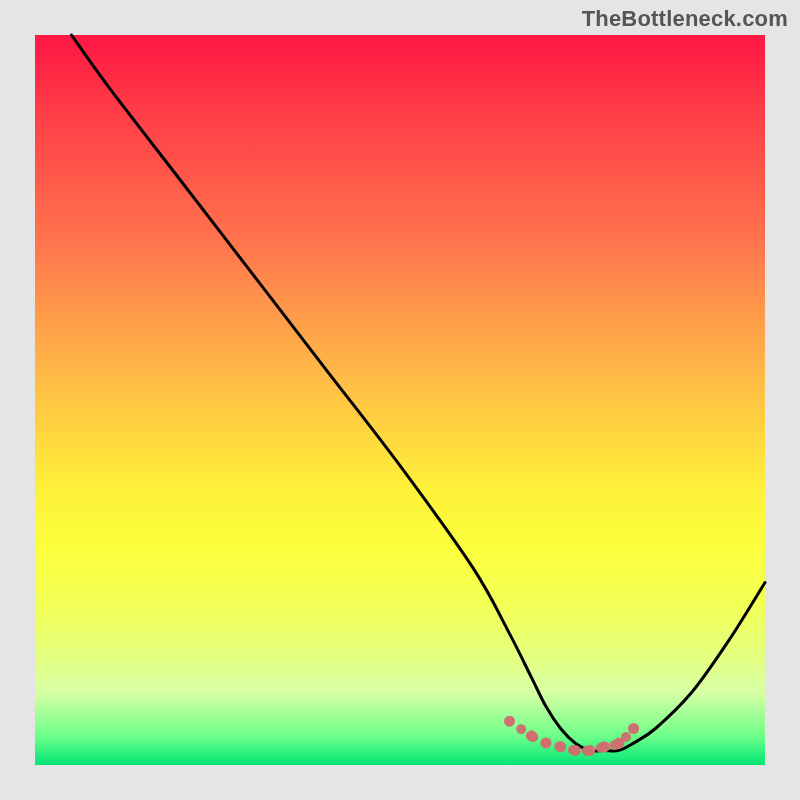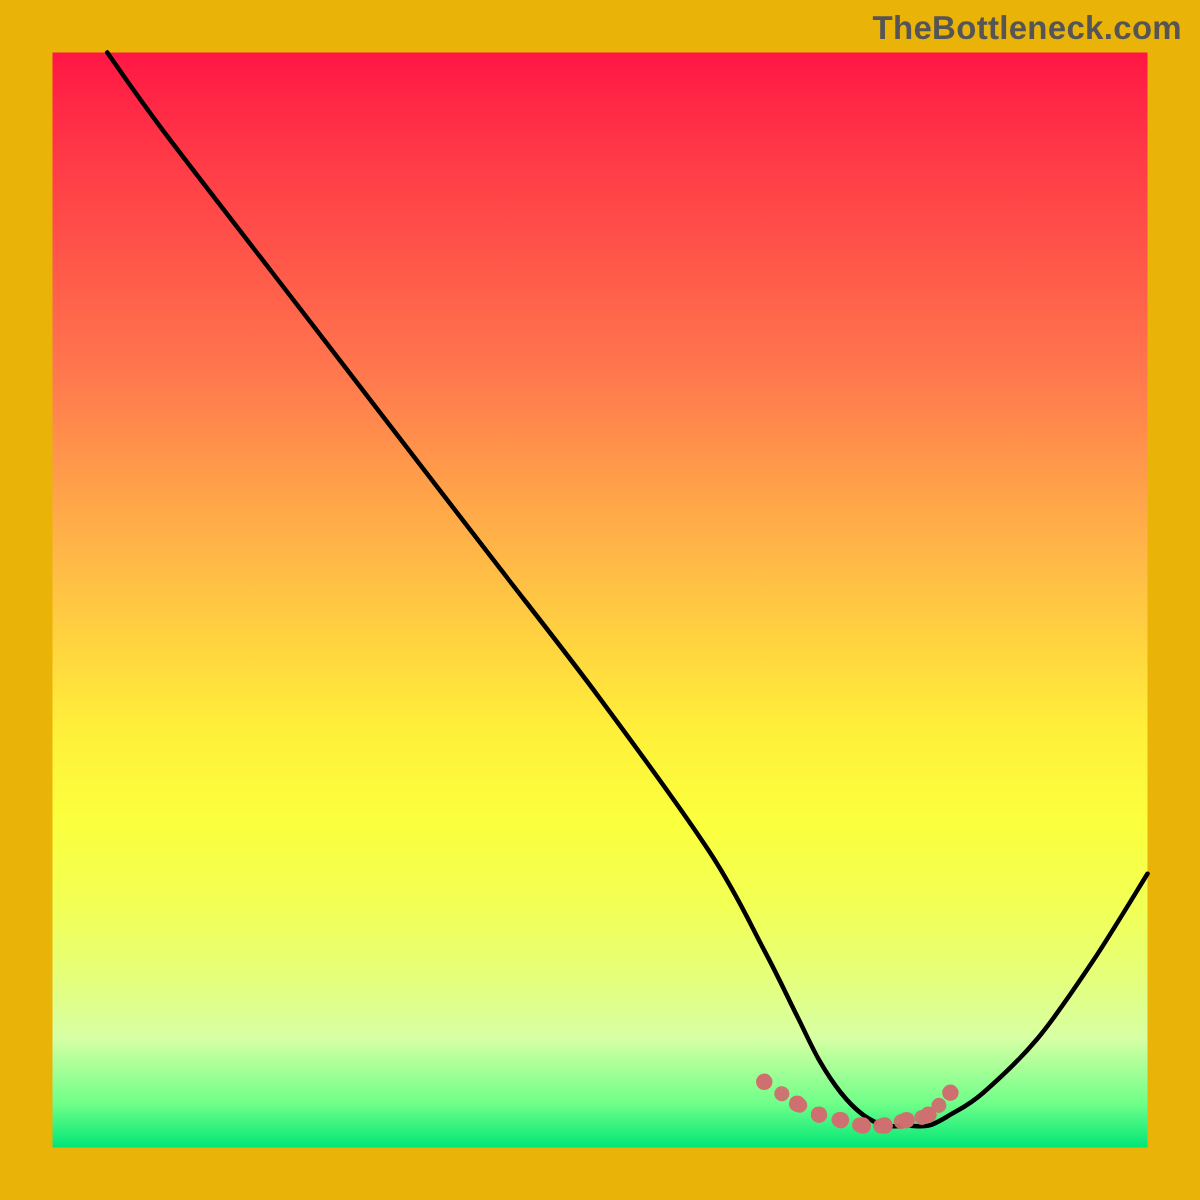--- a/index.html
+++ b/index.html
@@ -8,21 +8,21 @@
     width: 800px;
     height: 800px;
     background: #000;
     overflow: hidden;
     font-family: Arial, Helvetica, sans-serif;
   }
   .stage {
     position: relative;
     width: 800px;
     height: 800px;
-    background: #eab308;
+    background: #e5e5e5;
   }
   .plot-area {
     position: absolute;
     left: 35px;
     top: 35px;
     width: 730px;
     height: 730px;
     
     background: linear-gradient(
       to bottom,

